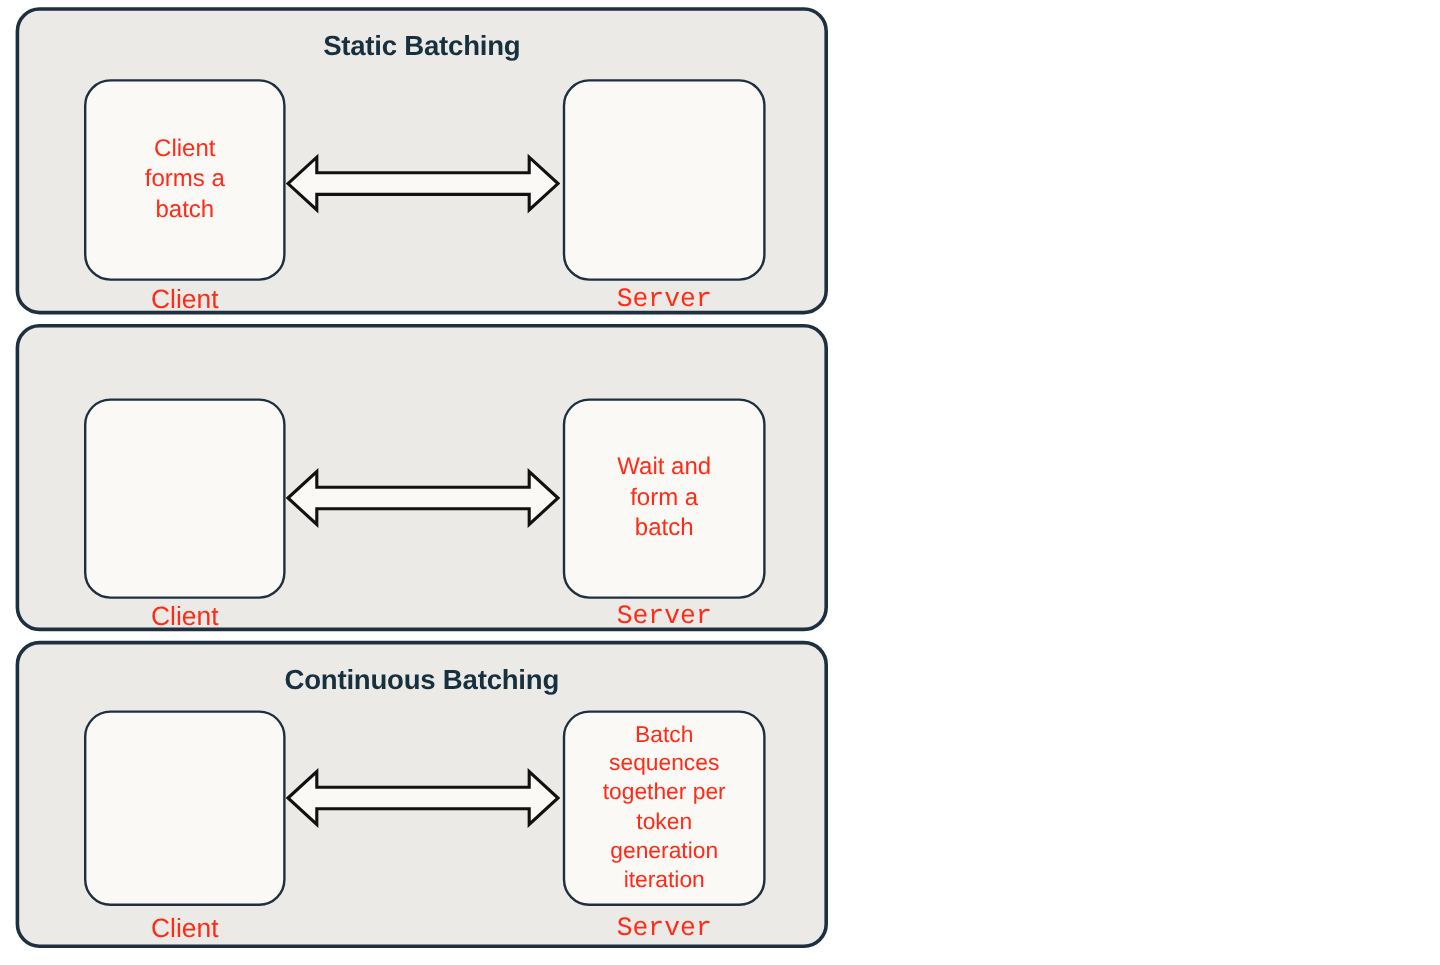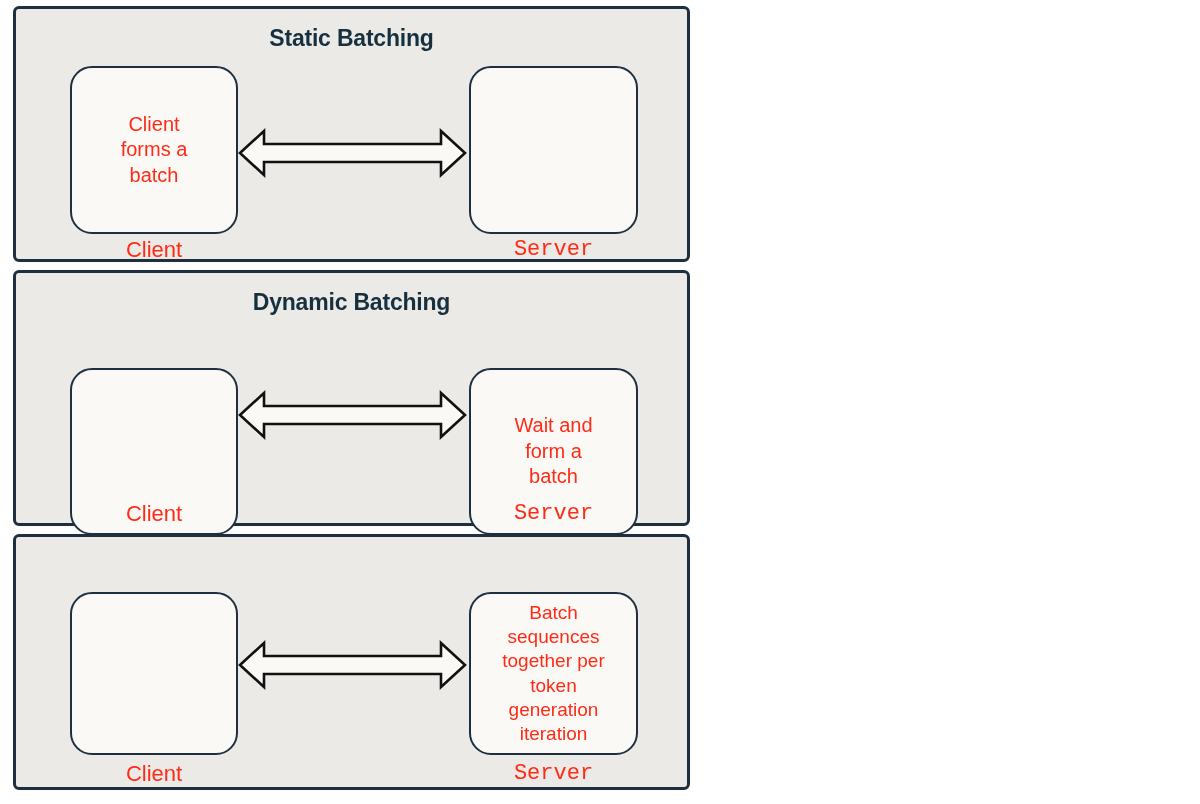--- a/index.html
+++ b/index.html
@@ -25,21 +25,21 @@
   }
 
   
   .panel {
     position: absolute;
     left: 13px;
     width: 677px;                 
     box-sizing: border-box;
     background: #ECEAE6;
     border: 3px solid #1E3040;
-    border-radius: 6px;
+    border-radius: 20px;
     padding-left: 12px;
   }
   .panel-static      { top: 6px;   height: 256px; }   
   .panel-dynamic     { top: 270px; height: 256px; }   
   .panel-continuous  { top: 534px; height: 256px; }   
 
   
   .panel-title {
     position: absolute;
     left: 0;
@@ -63,21 +63,21 @@
     display: flex;
     align-items: center;
     justify-content: center;
   }
   
   .node-client { left: 54px;  width: 168px; }
   .node-server { left: 453px; width: 169px; }
 
   
   .panel-static .node     { top: 57px;  height: 168px; }  
-  .panel-dynamic .node    { top: 59px;  height: 167px; margin-top: 36px; }  
+  .panel-dynamic .node    { top: 59px;  height: 167px; }  
   .panel-continuous .node { top: 55px;  height: 163px; }  
 
   .node-text {
     color: #FF2B16;
     text-align: center;
     line-height: 1.27;
     padding: 0 6px;
     white-space: pre-line;
   }
   .node-text.size-lg  { font-size: 20px; }
@@ -134,21 +134,20 @@
       </svg>
     </div>
 
     <div class="role-label role-client">Client</div>
 
     <div class="role-label role-server">Server</div>
   </section>
 
   <section class="panel panel-dynamic">
 
-    <div class="panel-title">Dynamic Batching</div>
 
     <div class="node node-client">
       <div class="node-text size-lg"></div>
     </div>
 
     <div class="node node-server">
       <div class="node-text size-lg">Wait and
 form a
 batch</div>
     </div>
@@ -159,20 +158,21 @@
       </svg>
     </div>
 
     <div class="role-label role-client">Client</div>
 
     <div class="role-label role-server">Server</div>
   </section>
 
   <section class="panel panel-continuous">
 
+    <div class="panel-title">Continuous Batching</div>
 
     <div class="node node-client">
       <div class="node-text size-md"></div>
     </div>
 
     <div class="node node-server">
       <div class="node-text size-md">Batch
 sequences
 together per
 token

